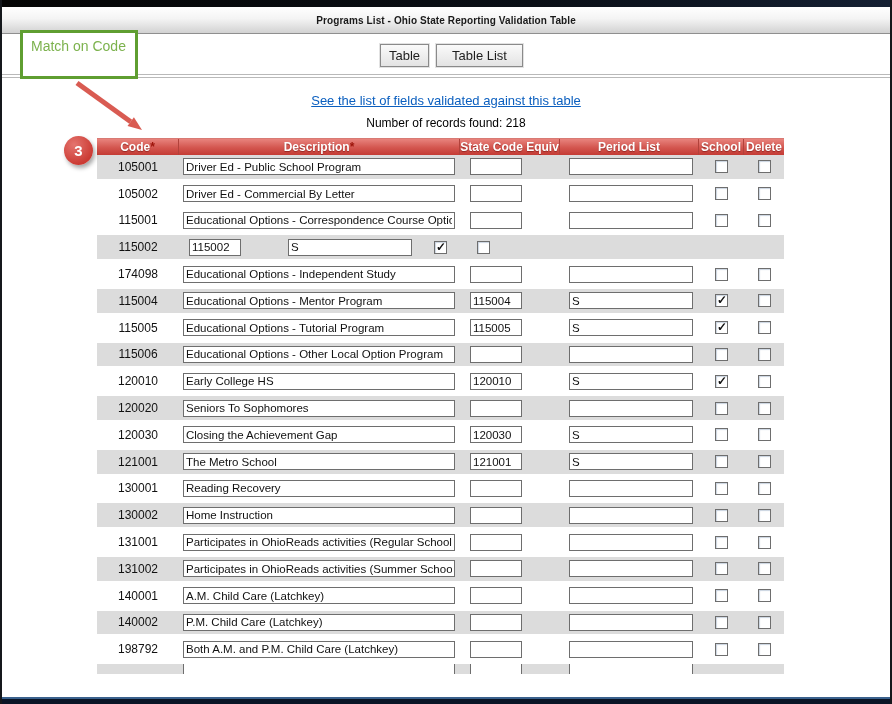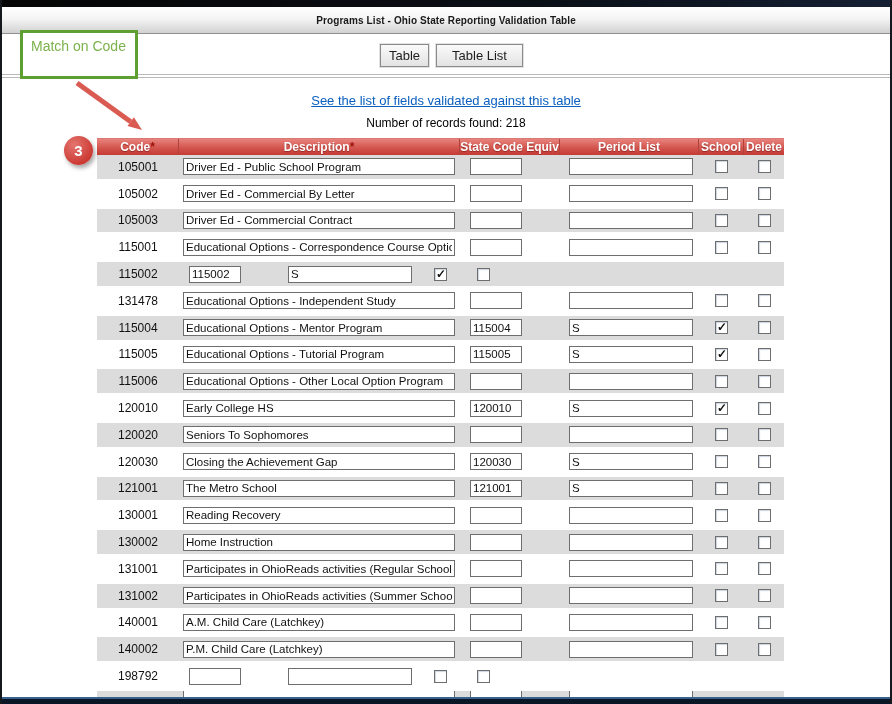--- a/index.html
+++ b/index.html
@@ -161,38 +161,20 @@
       <input class="tinput period-input" style="">
     </div>
     <div class="tcell c-active">
       <input type="checkbox" class="cb" style="">
     </div>
     <div class="tcell c-delete">
       <input type="checkbox" class="cb" style="">
     </div>
   </div>
 
-  <div class="trow gray">
-    <div class="tcell c-code code-cell">105003</div>
-    <div class="tcell c-desc">
-      <input class="tinput desc-input" value="Driver Ed - Commercial Contract" style="">
-    </div>
-    <div class="tcell c-state">
-      <input class="tinput state-input" style="">
-    </div>
-    <div class="tcell c-period">
-      <input class="tinput period-input" style="">
-    </div>
-    <div class="tcell c-active">
-      <input type="checkbox" class="cb" style="">
-    </div>
-    <div class="tcell c-delete">
-      <input type="checkbox" class="cb" style="">
-    </div>
-  </div>
 
   <div class="trow white">
     <div class="tcell c-code code-cell">115001</div>
     <div class="tcell c-desc">
       <input class="tinput desc-input" value="Educational Options - Correspondence Course Option" style="">
     </div>
     <div class="tcell c-state">
       <input class="tinput state-input" style="">
     </div>
     <div class="tcell c-period">
@@ -216,21 +198,21 @@
     </div>
     <div class="tcell c-active">
       <input type="checkbox" class="cb" checked="" style="">
     </div>
     <div class="tcell c-delete">
       <input type="checkbox" class="cb" style="">
     </div>
   </div>
 
   <div class="trow white">
-    <div class="tcell c-code code-cell">131478</div>
+    <div class="tcell c-code code-cell">174098</div>
     <div class="tcell c-desc">
       <input class="tinput desc-input" value="Educational Options - Independent Study" style="">
     </div>
     <div class="tcell c-state">
       <input class="tinput state-input" style="">
     </div>
     <div class="tcell c-period">
       <input class="tinput period-input" style="">
     </div>
     <div class="tcell c-active">
@@ -483,20 +465,23 @@
     <div class="tcell c-active">
       <input type="checkbox" class="cb" style="">
     </div>
     <div class="tcell c-delete">
       <input type="checkbox" class="cb" style="">
     </div>
   </div>
 
   <div class="trow white">
     <div class="tcell c-code code-cell">198792</div>
+    <div class="tcell c-desc">
+      <input class="tinput desc-input" value="Both A.M. and P.M. Child Care (Latchkey)" style="">
+    </div>
     <div class="tcell c-state">
       <input class="tinput state-input" style="">
     </div>
     <div class="tcell c-period">
       <input class="tinput period-input" style="">
     </div>
     <div class="tcell c-active">
       <input type="checkbox" class="cb" style="">
     </div>
     <div class="tcell c-delete">

